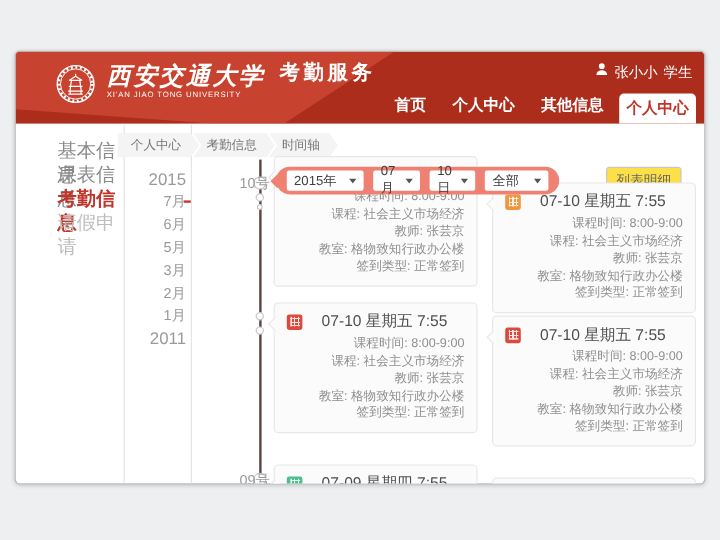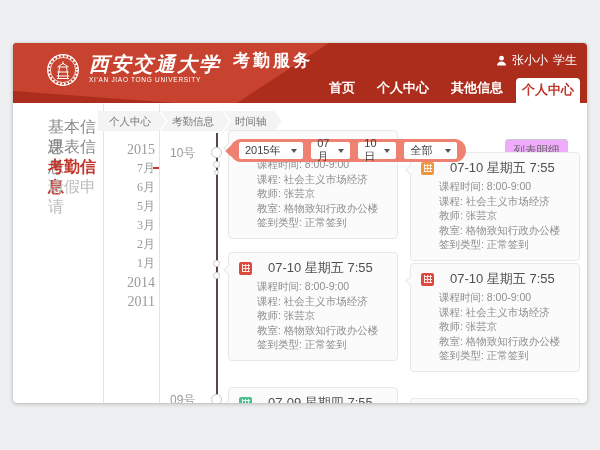--- a/index.html
+++ b/index.html
@@ -19,21 +19,21 @@
   .hdr-hi {
     position:absolute; inset:0; background:#c8432f;
     clip-path:polygon(0 0, 55% 0, 39% 100%, 28.5% 100%, 0 80%);
   }
   .brand { position:absolute; left:33px; top:10px; display:flex; align-items:flex-start; color:#fff; }
   .emblem { width:34px; height:34px; flex:0 0 auto; }
   .brand-text { margin-left:9px; }
   .uni-zh { font-size:20px; font-weight:bold; font-style:italic; letter-spacing:2px; line-height:22px; }
   .uni-en { font-size:6.5px; letter-spacing:.7px; margin-top:1px; }
   .app-title { margin-left:12px; font-size:17px; font-weight:bold; letter-spacing:3px; margin-top:-4px; }
-  .user { position:absolute; right:10px; top:9px; display:flex; align-items:center; gap:5px;
+  .user { position:absolute; right:10px; top:9px; display:flex; align-items:flex-start; gap:5px;
           color:#fff; font-size:12px; cursor:pointer; }
   .hnav { position:absolute; right:7px; bottom:0; display:flex; align-items:flex-end;font-family:Liberation Mono, monospace; }
   .hnav a { color:#fff; font-size:13px; font-weight:bold; text-decoration:none;
             margin:0 22px 7px 0; line-height:14px; }
   .hnav a.pretab { margin-right:13px; }
   .hnav .tab-active {
     background:#fff; color:#c1352a; font-size:13px; font-weight:bold; text-decoration:none;
     height:25px; line-height:25px; padding:0 6px; border-radius:4px 4px 0 0; margin:0;
   }
   
@@ -47,48 +47,48 @@
   
   .crumbs { position:absolute; left:85px; top:68px; display:flex; }
   .crumb {
     background:#f4f4f4; color:#777; font-size:10.5px; line-height:20px; height:20px;
     padding:0 15px 0 11px; margin-right:-5px;
     clip-path:polygon(0 0, calc(100% - 7px) 0, 100% 50%, calc(100% - 7px) 100%, 0 100%, 7px 50%);
     filter:drop-shadow(0 0 .6px #c7c7c7); cursor:pointer;
   }
   .crumb.first { clip-path:polygon(0 0, calc(100% - 7px) 0, 100% 50%, calc(100% - 7px) 100%, 0 100%); border-radius:2px 0 0 2px; }
   
-  .ynav { position:absolute; left:80px; top:97px; width:62px; text-align:right;font-family:Liberation Serif, serif; }
+  .ynav { position:absolute; left:80px; top:97px; width:62px; text-align:right; }
   .ynav span { display:block; line-height:19px; font-size:12px; color:#9a9a9a; cursor:pointer; }
   .ynav span.year { font-size:14px; }
   .tick { position:absolute; left:140px; top:124px; width:6px; height:2px; background:#d0352b; }
   
   .tl-line { position:absolute; left:203px; top:90px; height:270px; width:2px; background:#5d4543; }
   .node { position:absolute; background:#fff; border:1px solid #c9c9c9; border-radius:50%; }
   .n-big { width:11px; height:11px; } .n-med { width:7px; height:7px; } .n-sm { width:5px; height:5px; }
-  .day-label { position:absolute; left:157px; width:40px; 
+  .day-label { position:absolute; left:172px; width:40px; text-align:right;
                font-size:12px; color:#9a9a9a; }
   
   .filterbar { position:absolute; left:217px; top:96px; width:236px; height:23px;
                background:#ef8173; border-radius:12px; display:flex; align-items:center;
                gap:8px; padding:0 9px; z-index:6; }
   .filterbar .tail { position:absolute; left:-3px; top:7.5px; width:8px; height:8px;
                      background:#ef8173; transform:rotate(45deg); }
   .dd { height:17px; background:#fff; border-radius:2px; display:flex; align-items:center;
         justify-content:space-between; padding:0 6px; font-size:11px; color:#3f3f3f; cursor:pointer; }
   .dd .caret { width:0; height:0; border-left:3.5px solid transparent; border-right:3.5px solid transparent;
                border-top:4.5px solid #555; margin-left:5px; }
   .dd.w1{width:66px}.dd.w2{width:40px}.dd.w3{width:39px}.dd.w4{width:54px}
   .list-btn { position:absolute; left:492px; top:96px; width:63px; height:22px;
-              background:#f0abfc; border:1px solid #c8c8c8; border-radius:3px;
+              background:#fde047; border:1px solid #c8c8c8; border-radius:3px;
               font-size:11.5px; color:#666; cursor:pointer;
               font-family:"Liberation Sans","DejaVu Sans",sans-serif; }
   
   .card { position:absolute; width:170px; background:#fbfbfb; border:1px solid #e8e8e8;
-          border-radius:4px; padding:8px 10px 8px; z-index:2; cursor:pointer; }
+          border-radius:4px; padding:8px 10px 8px; z-index:2; cursor:pointer;text-align:right; }
   .card .tail { position:absolute; left:-4.5px; top:13px; width:8px; height:8px; background:#fbfbfb;
                 border-left:1px solid #e8e8e8; border-bottom:1px solid #e8e8e8; transform:rotate(45deg); }
   .card-title-row { display:flex; align-items:center; gap:16px; height:14px; }
   .type-icon { width:13px; height:13px; border-radius:2px; position:relative; flex:0 0 auto; }
   .type-icon::after { content:""; position:absolute; inset:2.5px; opacity:.85;
       background-image:repeating-linear-gradient(0deg,#fff 0 1px,transparent 1px 3px),
                        repeating-linear-gradient(90deg,#fff 0 1px,transparent 1px 3px); }
   .card-title { font-size:13px; color:#4f4f4f; }
   .card-fields { margin:4px 0 0 18px; }
   .field { font-size:10.5px; color:#8f8f8f; line-height:14.5px; }
@@ -149,21 +149,20 @@
   </nav>
 
   <div class="ynav">
     <span class="year">2015</span>
     <span>7月</span>
     <span>6月</span>
     <span>5月</span>
     <span>3月</span>
     <span>2月</span>
     <span>1月</span>
-    <span class="year">2014</span>
     <span class="year">2011</span>
   </div>
   <div class="tick"></div>
 
   <div class="tl-line"></div>
   <div class="node n-big" style="left:198px;top:104px"></div>
   <div class="node n-med" style="left:200px;top:118px"></div>
   <div class="node n-sm" style="left:201px;top:127px"></div>
   <div class="node n-med" style="left:200px;top:217px"></div>
   <div class="node n-med" style="left:200px;top:229px"></div>

